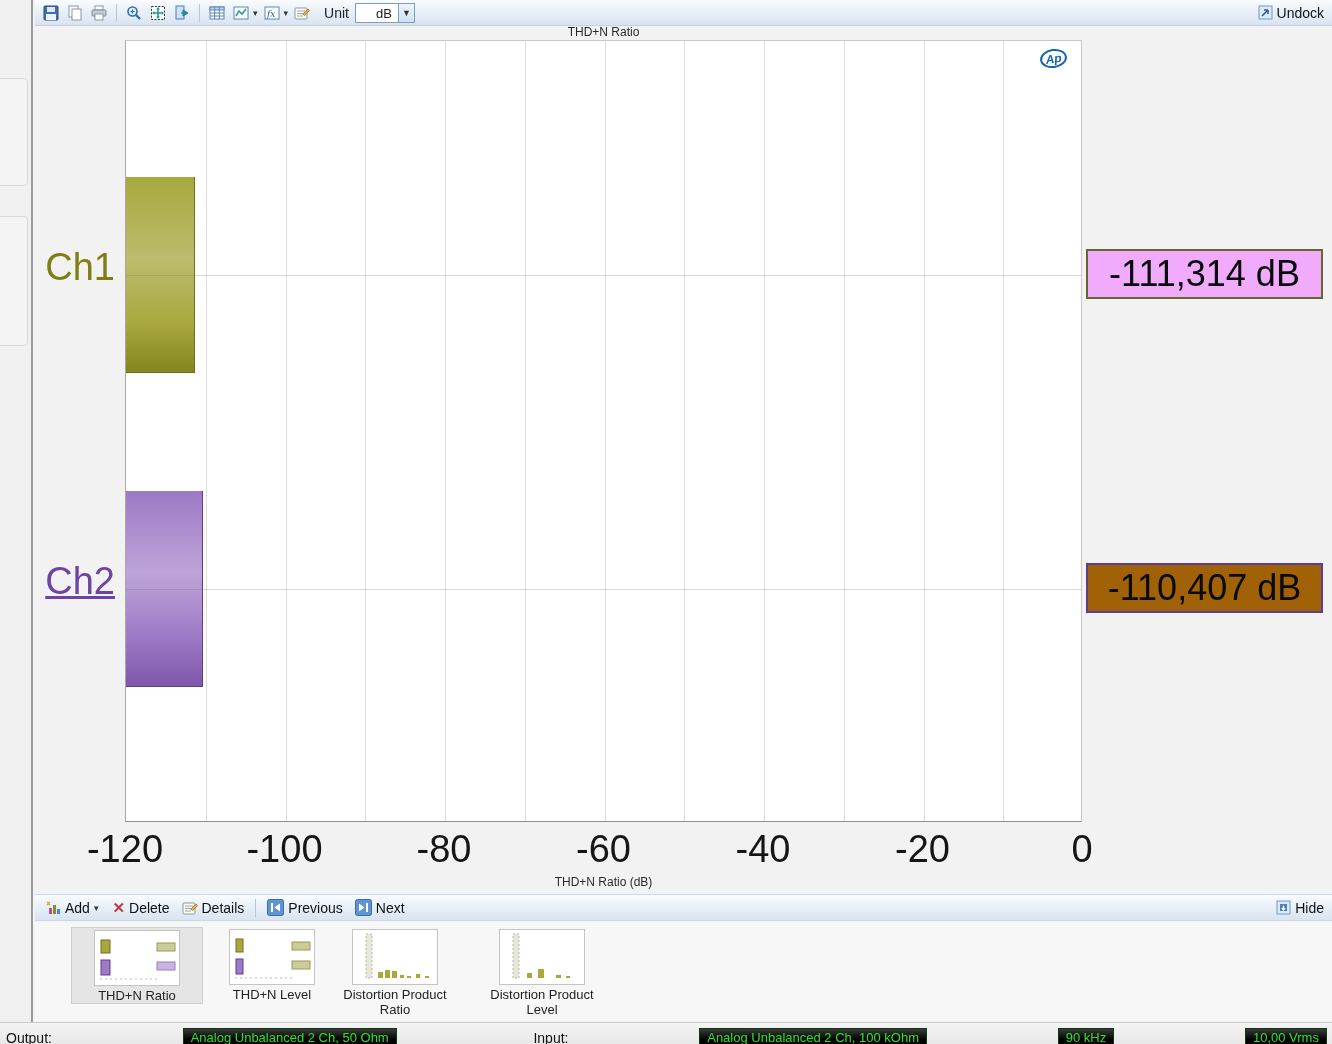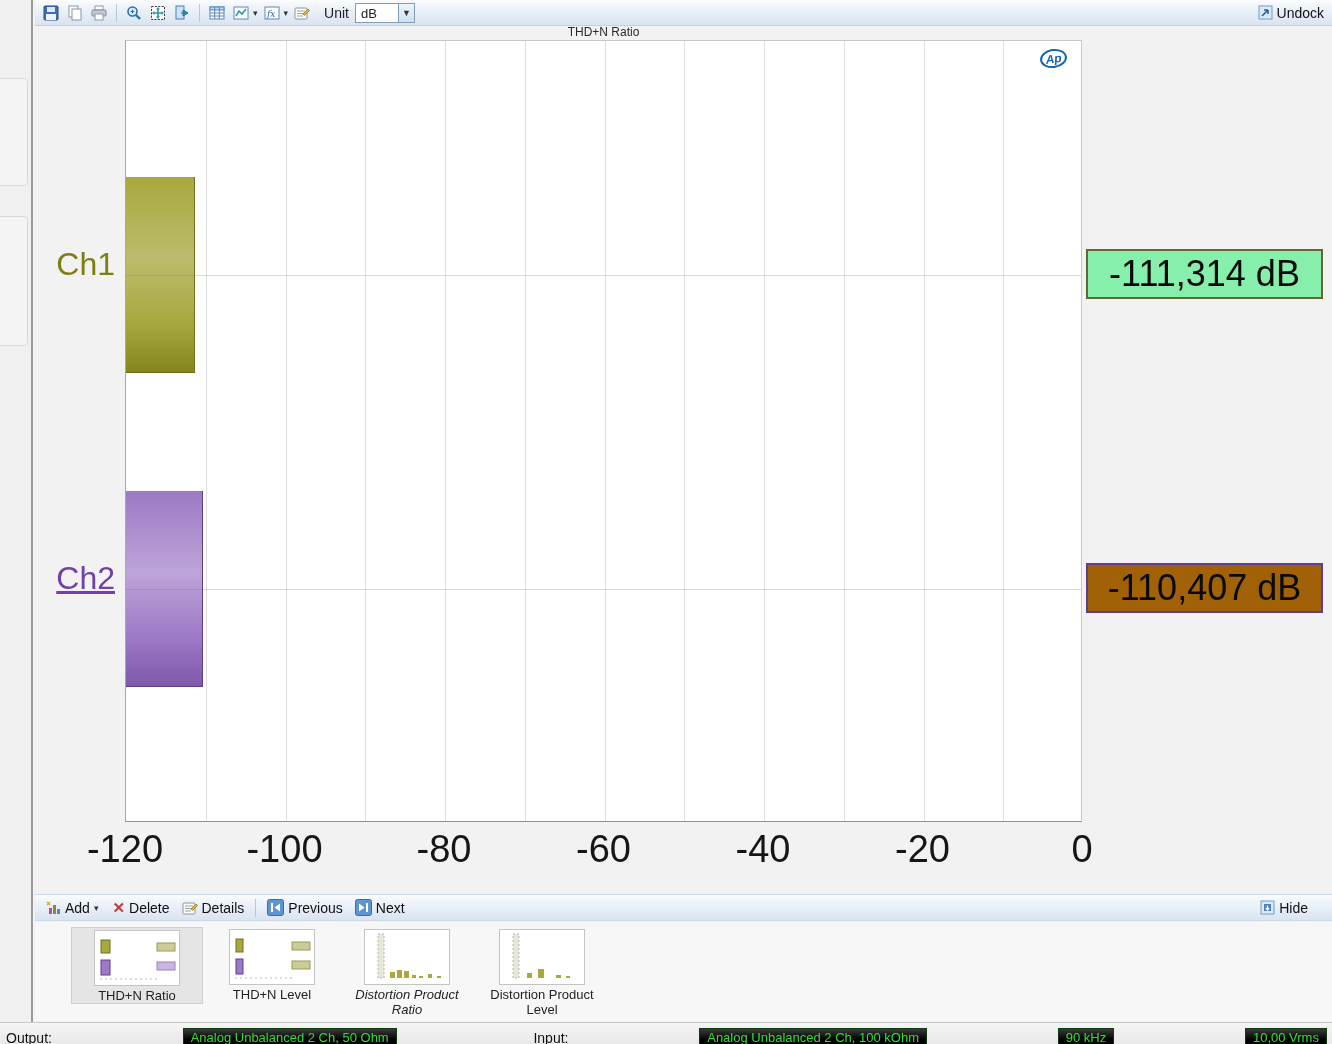--- a/index.html
+++ b/index.html
@@ -14,46 +14,46 @@
 
   
   #top-toolbar { position:absolute; left:35px; top:0; width:1297px; height:26px;
     background:linear-gradient(180deg,#fafcfe 0%,#e9f0f8 45%,#d9e4f1 100%);
     border-bottom:1px solid #c3d0e0; display:flex; align-items:center; padding-left:4px; font-size:13px; color:#222; }
   .tb-icon { width:20px; height:20px; display:flex; align-items:center; justify-content:center; margin:0 2px; border-radius:2px; }
   .tb-sep { width:1px; height:18px; background:#b9c6d6; margin:0 5px; }
   .tb-caret { font-size:9px; color:#333; margin:0 2px 0 0; }
   #unit-label { margin:0 6px 0 10px; font-size:14px; }
   #unit-combo { display:flex; align-items:center; }
-  #unit-value { width:44px; height:20px; background:#fff; border:1px solid #7f9db9; font-size:13px; padding:2px 0 0 5px; }
+  #unit-value { width:44px; height:20px; background:#fff; border:1px solid #7f9db9; font-size:13px; padding:2px 0 0 20px; }
   #unit-drop { width:16px; height:20px; background:linear-gradient(180deg,#eef4fb,#cfe0f2); border:1px solid #7f9db9; border-left:none; font-size:9px; color:#333; display:flex; align-items:center; justify-content:center; }
   #undock-btn { margin-left:auto; margin-right:8px; display:flex; align-items:center; gap:4px; font-size:14px; color:#111; }
 
   
   #plot { position:absolute; background:#fff; border:1px solid #c9c9c9; border-left:1px solid #a8a8a8; border-bottom:1px solid #8f8f8f; }
   .gridline-v { position:absolute; top:0; width:1px; height:100%; background:#dedede; }
   .row-line { position:absolute; left:0; width:100%; height:1px; background:rgba(120,120,120,.28); z-index:3; }
   .bar { position:absolute; left:0; z-index:2; }
-  .cat-label { position:absolute; width:112px; text-align:right; font-size:32px; z-index:4; }
+  .cat-label { position:absolute; width:112px; text-align:right; font-size:38px; z-index:4; }
   .value-badge { position:absolute; left:1086px; width:237px; height:50px; z-index:4;
      font-size:36px; color:#0a0a0a; display:flex; align-items:center; justify-content:center; }
   .tick-label { position:absolute; width:140px; margin-left:-70px; text-align:center; font-size:38px; color:#161616; }
   #chart-title { position:absolute; top:25px; font-size:12px; color:#2a2a2a; text-align:center; }
   #x-axis-label { position:absolute; top:875px; font-size:12px; color:#2a2a2a; text-align:center; }
   #ap-logo { position:absolute; z-index:5; width:27px; height:19px; border:2px solid #1464ae; border-radius:50%;
      color:#1464ae; font-style:italic; font-weight:bold; font-size:12px; display:flex; align-items:center; justify-content:center; transform:rotate(-8deg); background:#fff; }
 
   
   #nav-toolbar { position:absolute; left:35px; top:894px; width:1297px; height:27px;
     background:linear-gradient(180deg,#fafcfe 0%,#e9f0f8 45%,#d9e4f1 100%);
     border-top:1px solid #cdd8e6; border-bottom:1px solid #cdd8e6;
     display:flex; align-items:center; font-size:14px; color:#111; padding-left:4px; }
   .nav-item { display:flex; align-items:center; gap:4px; margin:0 6px; cursor:default; }
   #delete-x { color:#c03a3a; font-weight:bold; font-size:15px; }
-  #hide-btn { margin-left:auto; margin-right:24px; display:flex; align-items:center; gap:4px; }
+  #hide-btn { margin-left:auto; margin-right:8px; display:flex; align-items:center; gap:4px; }
 
   
   #thumb-panel { position:absolute; left:35px; top:922px; width:1297px; height:99px; background:#f7f7f7; }
   .thumb-cell { position:absolute; top:5px; width:132px; text-align:center; }
   .thumb-cell.selected { background:#e5e5e5; border:1px solid #cfcfcf; }
   .thumb-box { width:86px; height:56px; background:#fff; border:1px solid #c4c4c4; margin:2px auto 0; }
   .thumb-label { font-size:13px; color:#222; line-height:15px; margin-top:2px; }
 
   
   #status-bar { position:absolute; left:0; top:1022px; width:1332px; height:31px;
@@ -153,20 +153,21 @@
     <span id="undock-btn">
       <svg width="15" height="15">
           <rect x="1" y="1" width="13" height="13" fill="#dce9f7" stroke="#6f9cc9"></rect>
           <path d="M4 11 L10 5 M10 5 h-4 M10 5 v4" stroke="#2c5f9e" stroke-width="1.6" fill="none"></path>
         </svg>
       <span>Undock</span>
     </span>
   </div>
 
   <div id="chart-title" style="left: 125px; width: 957px;">THD+N Ratio</div>
+  <div id="x-axis-label" style="left: 125px; width: 957px;">THD+N Ratio (dB)</div>
 
   <div id="plot" style="left: 125px; top: 40px; width: 957px; height: 782px;">
     <div id="ap-logo" style="right: 14px; top: 8px;">Ap</div>
   <div class="gridline-v" style="left: 80px;"></div>
       <div class="gridline-v" style="left: 160px;"></div>
       <div class="gridline-v" style="left: 239px;"></div>
       <div class="gridline-v" style="left: 319px;"></div>
       <div class="gridline-v" style="left: 399px;"></div>
       <div class="gridline-v" style="left: 479px;"></div>
       <div class="gridline-v" style="left: 558px;"></div>
@@ -174,21 +175,21 @@
       <div class="gridline-v" style="left: 718px;"></div>
       <div class="gridline-v" style="left: 798px;"></div>
       <div class="gridline-v" style="left: 877px;"></div>
       <div class="bar" style="top: 136px; height: 196px; width: 69px; background: linear-gradient(rgb(168, 168, 63) 0%, rgb(188, 188, 109) 42%, rgb(168, 168, 63) 75%, rgb(133, 133, 31) 100%); border-right: 1px solid rgb(112, 112, 28); border-bottom: 1px solid rgb(112, 112, 28);"></div>
       <div class="row-line" style="top: 234px;"></div>
       <div class="bar" style="top: 450px; height: 196px; width: 77px; background: linear-gradient(rgb(157, 121, 198) 0%, rgb(189, 164, 216) 42%, rgb(157, 121, 198) 75%, rgb(128, 87, 171) 100%); border-right: 1px solid rgb(95, 61, 145); border-bottom: 1px solid rgb(95, 61, 145);"></div>
       <div class="row-line" style="top: 548px;"></div>
     </div>
   <div id="chart-decor">
       <div class="cat-label" style="left: 3px; top: 246px; color: rgb(126, 126, 18);">Ch1</div>
-      <div class="value-badge" style="top: 249px; background: #86efac; border: 2px solid rgb(102, 102, 51);">-111,314 dB</div>
+      <div class="value-badge" style="top: 249px; background: #f0abfc; border: 2px solid rgb(102, 102, 51);">-111,314 dB</div>
       <div class="cat-label" style="left: 3px; top: 560px; color: rgb(111, 66, 165); text-decoration: underline;">Ch2</div>
       <div class="value-badge" style="top: 563px; background: #a16207; border: 2px solid rgb(94, 62, 146);">-110,407 dB</div>
       <div class="tick-label" style="left: 125px; top: 828px;">-120</div>
       <div class="tick-label" style="left: 284.5px; top: 828px;">-100</div>
       <div class="tick-label" style="left: 444px; top: 828px;">-80</div>
       <div class="tick-label" style="left: 603.5px; top: 828px;">-60</div>
       <div class="tick-label" style="left: 763px; top: 828px;">-40</div>
       <div class="tick-label" style="left: 922.5px; top: 828px;">-20</div>
       <div class="tick-label" style="left: 1082px; top: 828px;">0</div>
     </div>
@@ -263,21 +264,21 @@
             <rect width="84" height="54" fill="#fff"></rect>
             <rect x="6" y="9" width="7" height="13" fill="#a8a83f" stroke="#70701c"></rect>
             <rect x="6" y="29" width="7" height="15" fill="#9d79c6" stroke="#5f3d91"></rect>
             <rect x="62" y="12" width="18" height="8" fill="#cccc99" stroke="#9a9a5a"></rect>
             <rect x="62" y="31" width="18" height="8" fill="#cccc99" stroke="#9a9a5a"></rect>
             <path d="M5 48 h58" stroke="#bbb" stroke-dasharray="2 3"></path>
           </svg>
       </div>
       <div class="thumb-label">THD+N Level</div>
     </div>
-    <div class="thumb-cell" style="left:306px;font-style:italic;">
+    <div class="thumb-cell" style="left:294px;">
       <div class="thumb-box">
         <svg width="84" height="54">
             <rect width="84" height="54" fill="#fff"></rect>
             <rect x="13" y="4" width="6" height="44" fill="#e6e6da" stroke="#b8b89a" stroke-dasharray="2 2"></rect>
             <rect x="25" y="42" width="5" height="6" fill="#a8a83f"></rect>
             <rect x="32" y="40" width="5" height="8" fill="#a8a83f"></rect>
             <rect x="39" y="41" width="5" height="7" fill="#a8a83f"></rect>
             <rect x="47" y="45" width="4" height="3" fill="#a8a83f"></rect>
             <rect x="54" y="46" width="4" height="2" fill="#a8a83f"></rect>
             <rect x="63" y="44" width="4" height="4" fill="#a8a83f"></rect>

